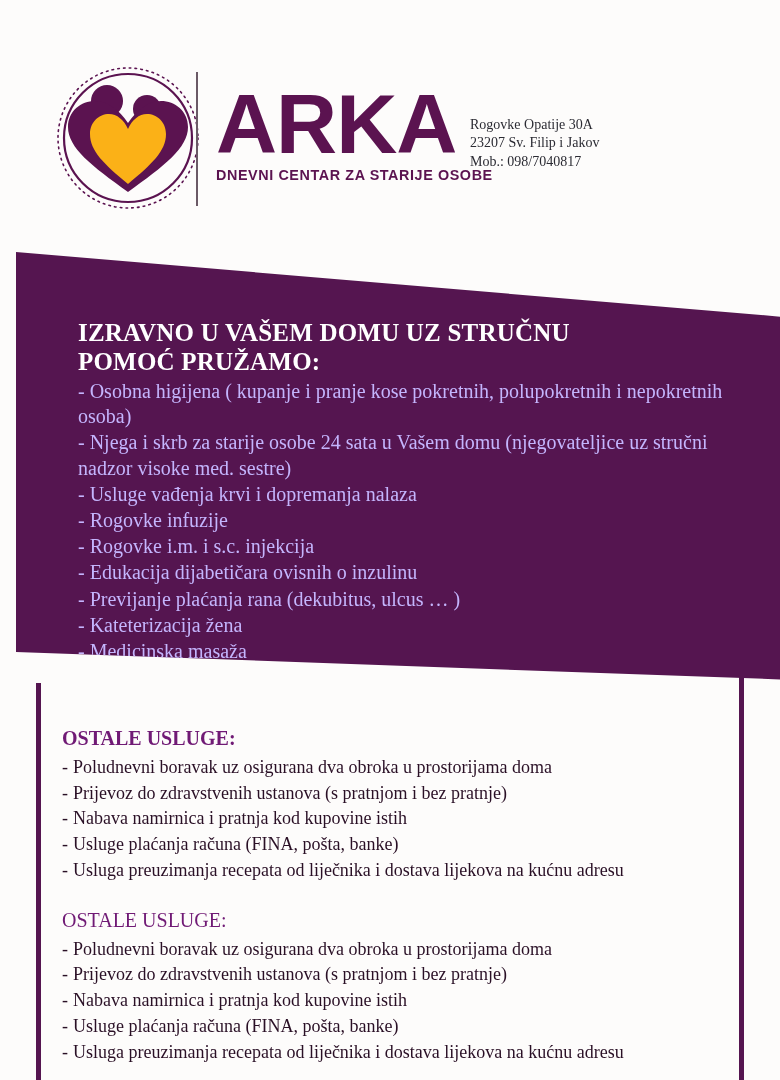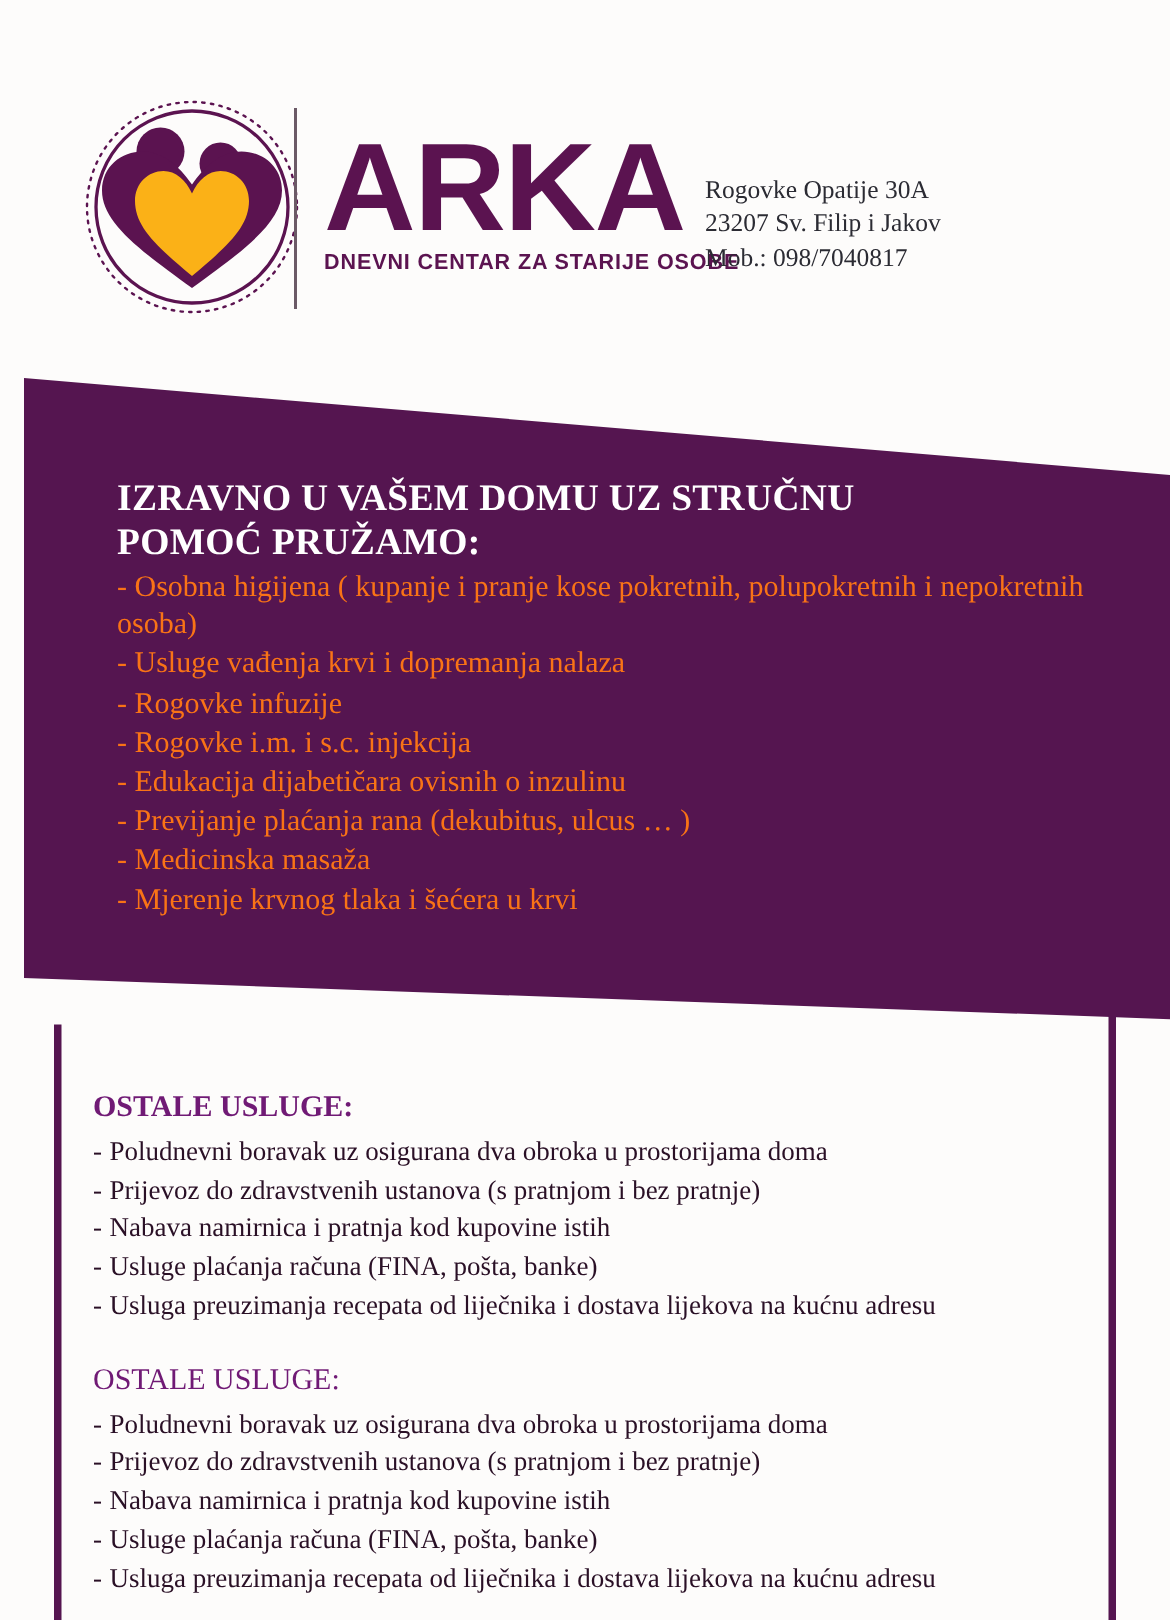--- a/index.html
+++ b/index.html
@@ -72,21 +72,21 @@
     margin-top: 2px;
     transform: scaleX(0.99);
     transform-origin: left center;
   }
 
   #contact {
     position: absolute;
     left: 470px;
     top: 116px;
     color: #2b2b33;
-    font-size: 17px;
+    font-size: 14px;
     line-height: 1.32;
     white-space: nowrap;
     font-family: Liberation Serif, serif;
   }
   #contact .line { display: block; }
 
   
   #purple-band {
     position: absolute;
     left: 16px;
@@ -110,21 +110,21 @@
     font-size: 25px;
     line-height: 1.16;
     letter-spacing: 0.2px;
     margin: 0 0 3px 0;
     white-space: pre-line;
   }
   .purple-list { list-style: none; margin: 0; padding: 0; }
   .purple-list li {
     font-size: 20px;
     line-height: 1.26;
-    color: #f97316;
+    color: #c4b5fd;
     margin: 0 0 1px 0;
     padding-left: 0;
     text-indent: 0;
   }
   .purple-list li .dash { margin-right: 5px; }
 
   
   #lower-left-rule {
     position: absolute;
     left: 36px;
@@ -201,25 +201,27 @@
       <span class="line">Mob.: 098/7040817</span>
     </div>
   </div>
 
   <div id="purple-band">
     <div id="purple-content">
       <div id="purple-heading">IZRAVNO U VAŠEM DOMU UZ STRUČNU
 POMOĆ PRUŽAMO:</div>
       <ul class="purple-list">
           <li><span class="dash">-</span><span>Osobna higijena ( kupanje i pranje kose pokretnih, polupokretnih i nepokretnih osoba)</span></li>
+          <li><span class="dash">-</span><span>Njega i skrb za starije osobe 24 sata u Vašem domu (njegovateljice uz stručni nadzor visoke med. sestre)</span></li>
           <li><span class="dash">-</span><span>Usluge vađenja krvi i dopremanja nalaza</span></li>
           <li><span class="dash">-</span><span>Rogovke infuzije</span></li>
           <li><span class="dash">-</span><span>Rogovke i.m. i s.c. injekcija</span></li>
           <li><span class="dash">-</span><span>Edukacija dijabetičara ovisnih o inzulinu</span></li>
           <li><span class="dash">-</span><span>Previjanje plaćanja rana (dekubitus, ulcus … )</span></li>
+          <li><span class="dash">-</span><span>Kateterizacija žena</span></li>
           <li><span class="dash">-</span><span>Medicinska masaža</span></li>
           <li><span class="dash">-</span><span>Mjerenje krvnog tlaka i šećera u krvi</span></li>
         </ul>
     </div>
   </div>
 
   <div id="lower-left-rule"></div>
   <div id="lower-right-rule"></div>
 
   <div id="lower-content">

